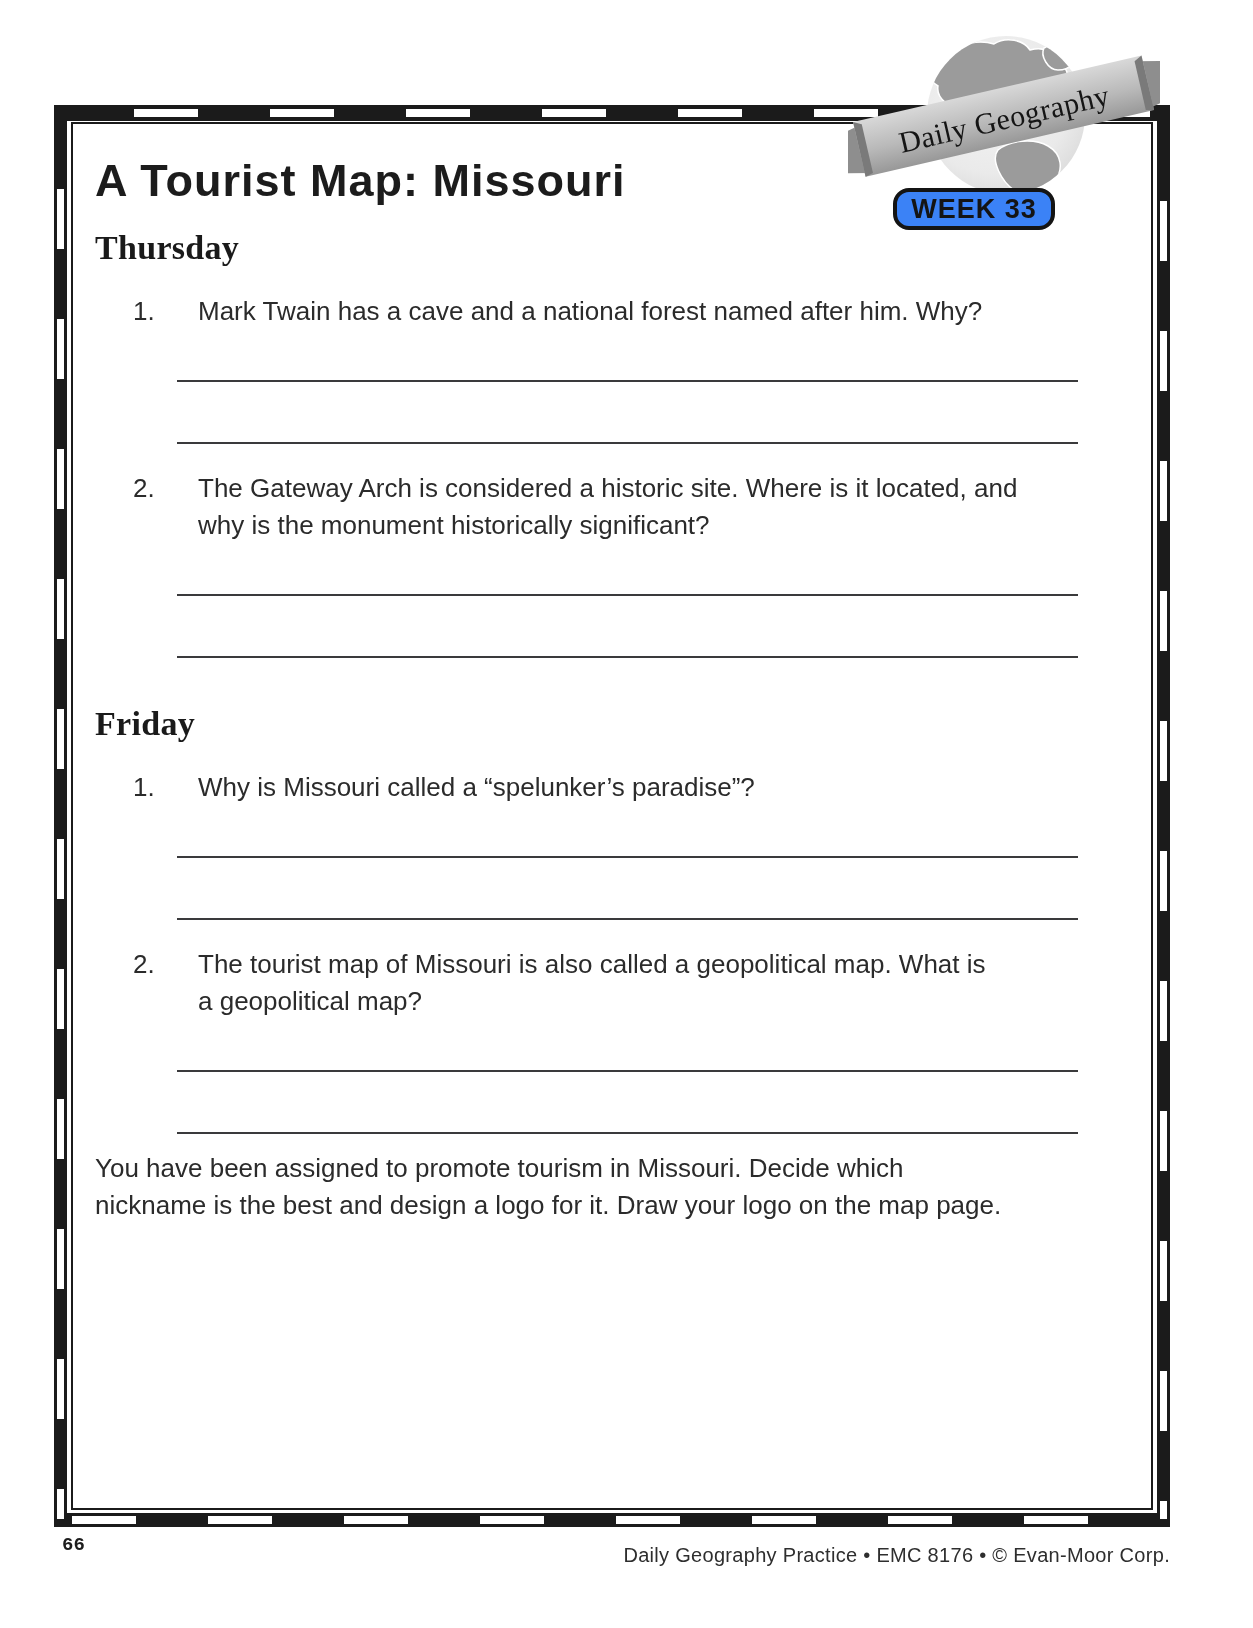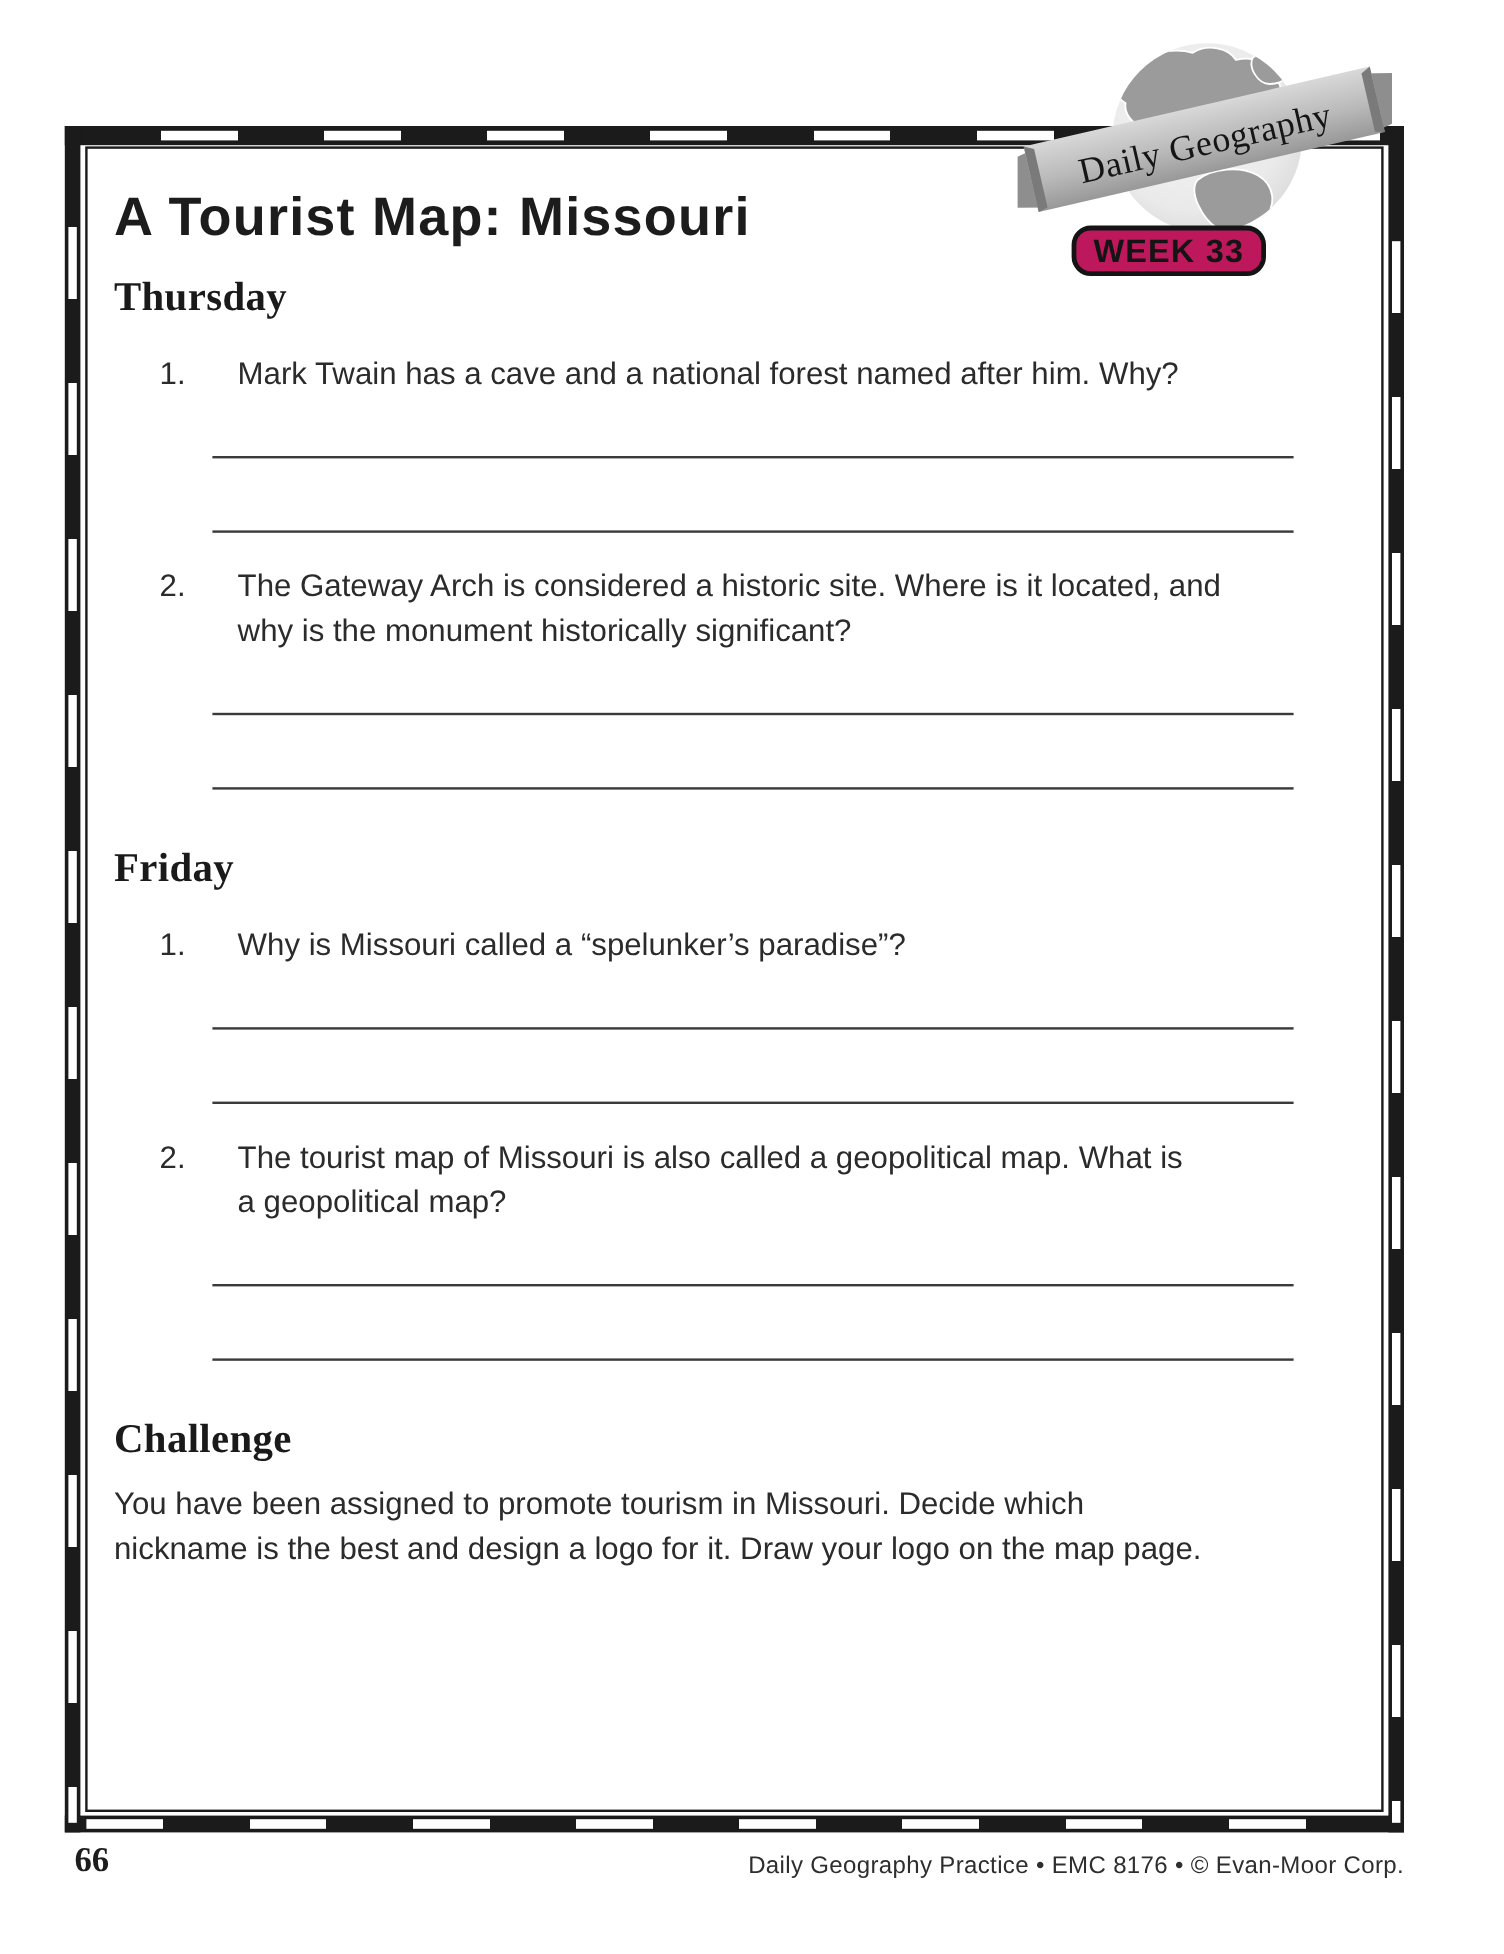--- a/index.html
+++ b/index.html
@@ -41,29 +41,29 @@
   .ans{margin-left:82px;height:0;border-bottom:2px solid #3a3a3c;}
   .ans-a{margin-top:50px;}
   .ans-b{margin-top:60px;}
   .para{margin:16px 0 0 0;font-size:26px;line-height:37px;white-space:pre-line;max-width:960px;}
   .para + .para{margin-top:22px;text-align:right;}
   
   .logo{position:absolute;left:848px;top:18px;width:312px;height:215px;z-index:3;}
   .logo svg{display:block;}
   .week-badge{
     position:absolute;left:45px;top:170px;width:162px;height:42px;box-sizing:border-box;
-    background:#be185d;border:4px solid #141414;border-radius:16px;
+    background:#3b82f6;border:4px solid #141414;border-radius:16px;
     display:flex;align-items:center;justify-content:center;
     font-family:"Liberation Sans",sans-serif;font-weight:900;font-size:27px;
     letter-spacing:1px;color:#141414;z-index:4;
   }
   
   .page-number{
     position:absolute;left:62px;top:1534px;z-index:2;
-    font-family:Liberation Serif, serif;font-weight:900;font-size:29px;color:#1d1d1d;
+    font-family:Liberation Mono, monospace;font-weight:900;font-size:19px;color:#1d1d1d;
   }
   .footer-credit{
     position:absolute;right:83px;top:1544px;z-index:2;
     font-size:20px;letter-spacing:0.3px;color:#2e2e2e;
   }
 </style>
 </head>
 <body>
 
 <div class="frame">
@@ -111,21 +111,20 @@
         <div class="ans ans-b"></div>
         <div class="q">
           <span class="q-num">2.</span>
           <span class="q-text">The tourist map of Missouri is also called a geopolitical map. What is
 a geopolitical map?</span>
         </div>
         <div class="ans ans-a"></div>
         <div class="ans ans-b"></div>
       </section>
       <section>
-        <h2 class="day">Challenge</h2>
         <p class="para">You have been assigned to promote tourism in Missouri. Decide which
 nickname is the best and design a logo for it. Draw your logo on the map page.</p>
       </section>
     </div>
 </div>
 
 <div class="logo">
   <svg width="312" height="215" viewBox="0 0 312 215">
     <defs>
       <radialGradient id="sphereGrad" cx="42%" cy="38%" r="70%">

